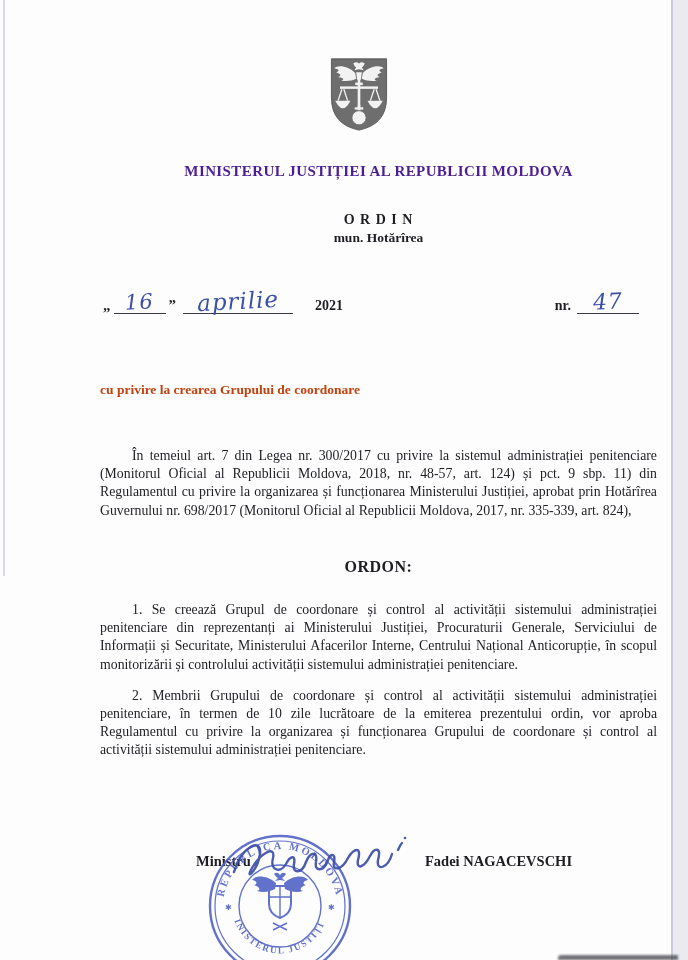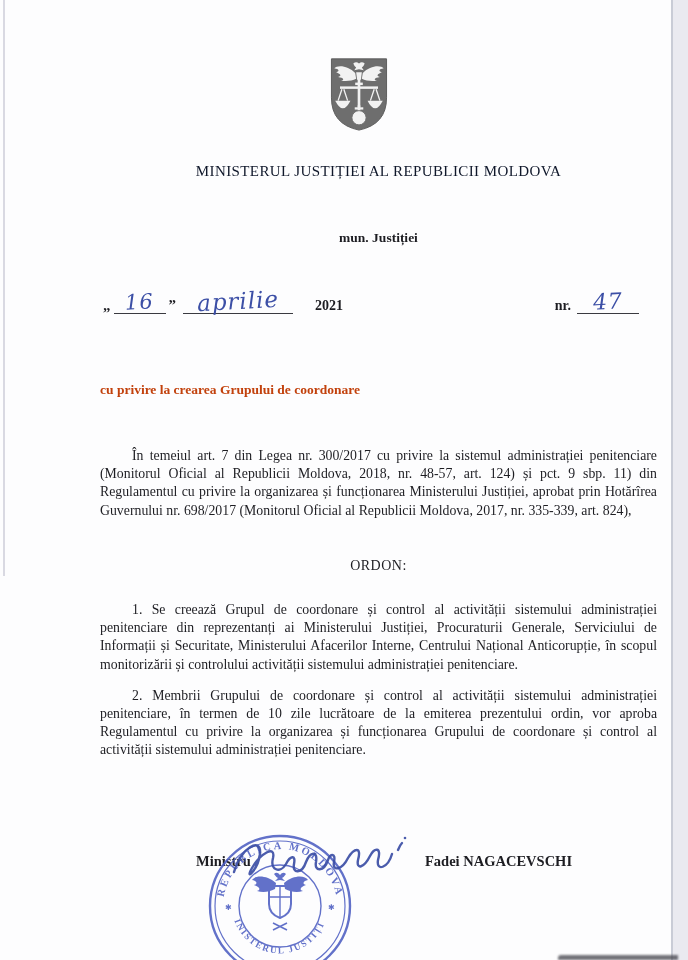--- a/index.html
+++ b/index.html
@@ -16,22 +16,22 @@
   }
   .edge-left { position:absolute; left:3px; top:0; width:2px; height:60%; background:#d9d9e2; }
   .edge-right { position:absolute; left:671px; top:0; width:2px; height:100%; background:#c9ccd6; }
   .edge-right-strip { position:absolute; left:673px; top:0; width:15px; height:100%; background:#eaeaf0; }
   .scan-corner { position:absolute; right:10px; bottom:0; width:120px; height:5px; background:#44444c; opacity:.75; border-radius:3px 0 0 0; filter:blur(1px); }
 
   .emblem { position:absolute; left:327px; top:56px; width:64px; height:76px; }
 
   .ministry-title {
     position:absolute; left:100px; top:163px; width:557px;
-    text-align:center; font-weight:normal; font-size:15px; letter-spacing:.4px;
-    color:#0f172a;
+    text-align:center; font-weight:bold; font-size:15px; letter-spacing:.4px;
+    color:#4c1d95;
   }
   .doc-type {
     position:absolute; left:100px; top:212px; width:557px;
     text-align:center; font-weight:bold; font-size:14px; letter-spacing:1px;
   }
   .doc-location {
     position:absolute; left:100px; top:230px; width:557px;
     text-align:center; font-weight:bold; font-size:13.5px;
   }
 
@@ -61,21 +61,21 @@
     font-weight:bold; font-size:13.5px; line-height:18.5px; color:#c2410c;
   }
 
   .preamble {
     position:absolute; left:100px; top:447px; width:557px;
     font-size:13.8px; line-height:18.2px; text-align:justify; text-indent:32px;
   }
 
   .order-heading {
     position:absolute; left:100px; top:558px; width:557px;
-    text-align:center; font-weight:normal; font-size:14px; letter-spacing:.5px;
+    text-align:center; font-weight:bold; font-size:16px; letter-spacing:.5px;
   }
 
   .articles { position:absolute; left:100px; top:601px; width:557px; }
   .articles p {
     font-size:13.8px; line-height:18.2px; text-align:justify; text-indent:32px;
     margin-bottom:13px;
   }
 
   .sig-row { position:absolute; left:0; top:0; width:688px; }
   .sig-role {
@@ -126,21 +126,22 @@
     <path d="M8,47 H24 Q20,55 16,55 Q12,55 8,47 Z" fill="#f2f2f2"></path>
     <path d="M42,47 H58 Q54,55 50,55 Q46,55 42,47 Z" fill="#f2f2f2"></path>
 
     <rect x="31.6" y="52" width="2.8" height="6" fill="#f2f2f2"></rect>
     <rect x="28.5" y="54" width="9" height="2.4" fill="#f2f2f2"></rect>
     <circle cx="33" cy="65" r="7.5" fill="#f2f2f2"></circle>
     <circle cx="33" cy="65" r="7.5" fill="none" stroke="#6e6e6e" stroke-width="1"></circle>
   </svg>
 
   <div class="ministry-title">MINISTERUL JUSTIȚIEI AL REPUBLICII MOLDOVA</div>
-  <div class="doc-location">mun. Justiției</div>
+  <div class="doc-type">O R D I N</div>
+  <div class="doc-location">mun. Hotărîrea</div>
 
   <div class="date-row">
     <div class="date-left">
       <span class="q">„</span>
       <span class="hw-slot slot-day">
         <span class="hw" style="font-size:21px;">16</span>
       </span>
       <span class="q">”</span>
       <span class="hw-slot slot-month">
         <span class="hw" style="font-size:23px;">aprilie</span>

